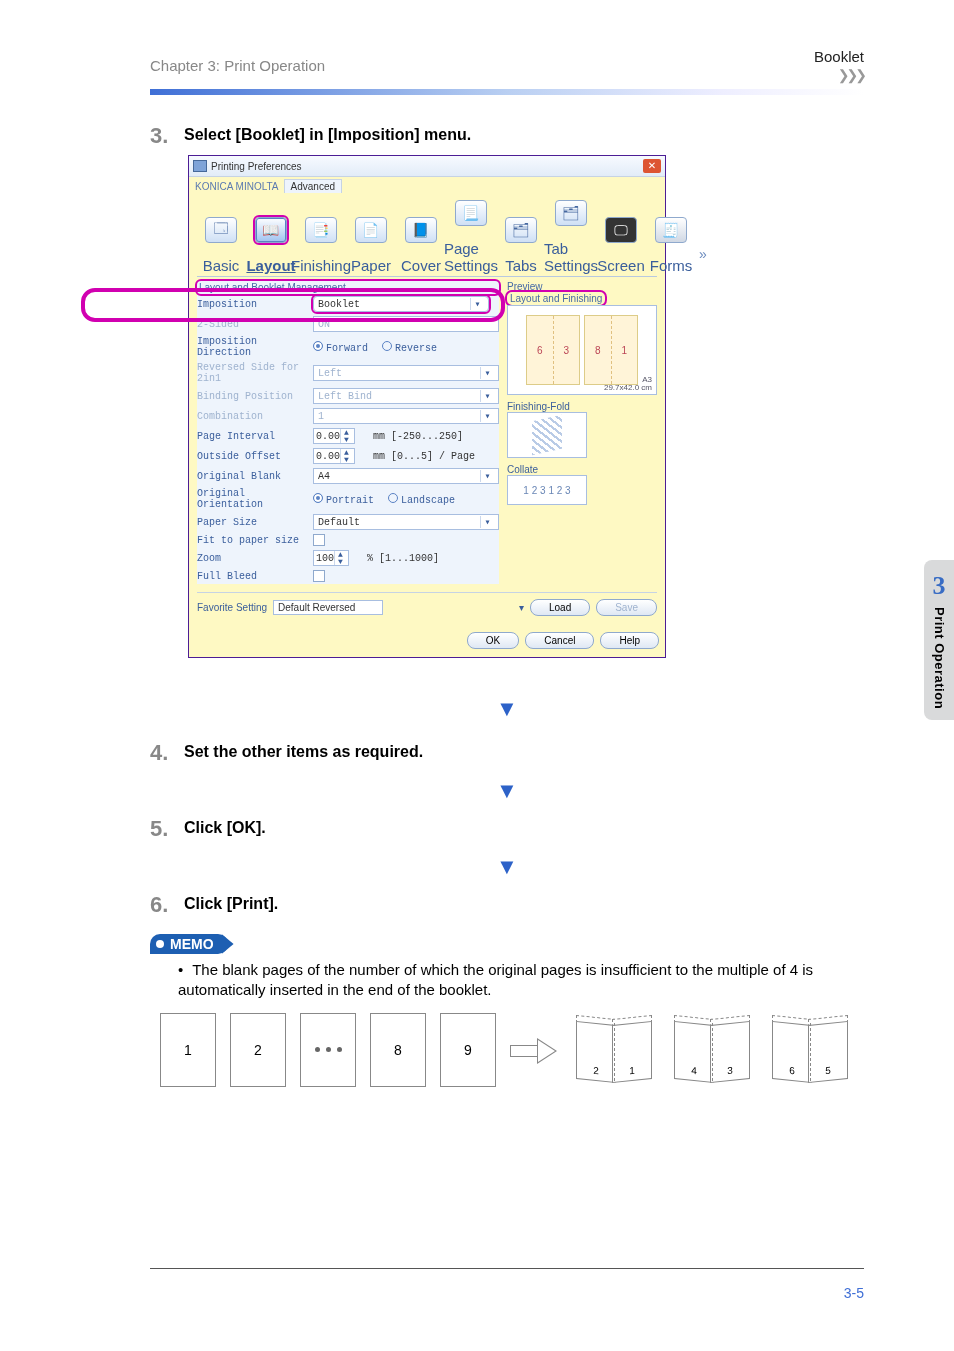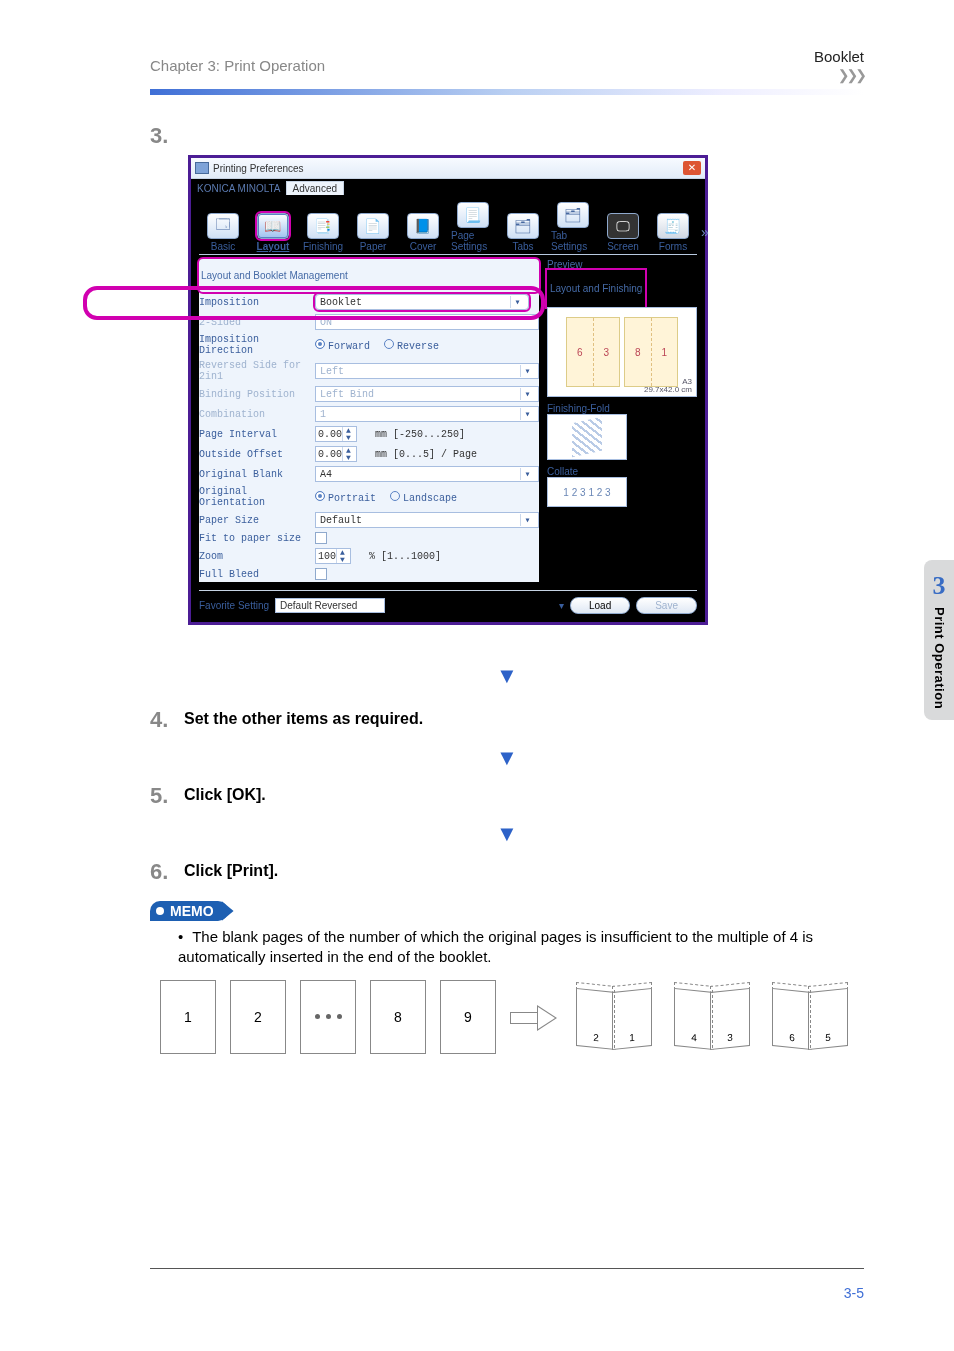--- a/index.html
+++ b/index.html
@@ -12,61 +12,61 @@
 
   .step { display: flex; align-items: flex-start; margin-bottom: 6px; }
   .step-num { font-size: 22px; font-weight: bold; color: #888; width: 34px; flex: 0 0 34px; }
   .step-text { font-size: 16px; font-weight: bold; padding-top: 3px; }
 
   .dialog-wrap { margin: 6px 0 16px 38px; }
   .flow-arrow { text-align: center; font-size: 22px; color: #2d62c8; margin: 38px 0 18px; }
   .flow-arrow.small-gap { margin: 12px 0 12px; }
 
   
-  .dlg { width: 520px; border: 3px solid #4c1d95; background: #000000; font-size: 10px; color: #333; position: relative; }
+  .dlg { width: 478px; border: 1px solid #4c1d95; background: #fef9c3; font-size: 10px; color: #333; position: relative; }
   .dlg-title { display:flex; align-items:center; justify-content:space-between; background: linear-gradient(#f7faff,#e2ecf8); padding: 3px 4px; border-bottom:1px solid #c6d3e4; }
   .dlg-title .t-left { display:flex; align-items:center; gap:4px; }
   .dlg-title .t-printer { width:14px; height:12px; background:#7ea3d8; border:1px solid #46699a; }
   .dlg-title .close { width:18px; height:14px; background:#d53; color:#fff; text-align:center; line-height:13px; font-size:10px; border-radius:2px; }
   .dlg-tabs { padding: 4px 6px 0; }
   .blue-text { color:#5b7ab0; }
   .dlg-inner { padding: 4px 8px 8px; }
 
   .topicons { display:flex; gap:6px; align-items:flex-end; padding:4px 2px 2px; border-bottom:1px solid #b8c9e0; }
   .topicon { display:flex; flex-direction:column; align-items:center; gap:2px; min-width:44px; }
   .topicon .ticon { width:32px; height:26px; background:linear-gradient(#fff,#cfe0f5); border:1px solid #8fa9cd; border-radius:4px; display:flex; align-items:center; justify-content:center; font-size:14px; color:#4668a0; }
   .topicon.active .ticon { background:linear-gradient(#fff,#9fc2f0); box-shadow:inset 0 0 0 1px #5a82c4; outline:2px solid #d100b0; }
   .topicon.forms .ticon { background:linear-gradient(#fff,#d0d8e4); }
   .topicon.screen .ticon { background:#333; color:#fff; }
-  .topicon .tlabel { font-size:10px; color:#3a5e9c; }
+  .topicon .tlabel { font-size:15px; color:#3a5e9c;margin-top:12px; }
   .topicon.active .tlabel { font-weight:bold; text-decoration:underline; }
   .tarrow { color:#6d8cbf; font-size:14px; padding-bottom:12px; }
 
   .dlg-body { display:flex; gap:8px; margin-top:4px; }
   .fieldcol { flex:1; background:#eef4fc; }
   .section-title { color:#456aa6; font-size:10px; padding:3px 2px; }
-  .section-title.hl { outline:2px solid #d100b0; border-radius:4px; padding:11px 2px; }
+  .section-title.hl { outline:2px solid #d100b0; border-radius:4px; padding:1px 2px; }
   .fields { background:#eef4fc;font-family:Liberation Mono, monospace; }
   .frow { display:flex; align-items:center; padding:2px 0; gap:6px; }
   .flabel { width:110px; color:#3a5e9c; font-size:10px; }
   .flabel.dim { color:#9fb3cf; }
   .finput { flex:1; height:16px; background:#fff; border:1px solid #a8bee0; padding:0 4px; display:flex; align-items:center; font-size:10px; color:#333; }
   .finput.dim { color:#9fb3cf; }
   .finput.sel { outline:2px solid #d100b0; border-radius:4px; margin-right:10px; position:relative; }
   .finput .dd { margin-left:auto; width:14px; text-align:center; color:#3a5e9c; border-left:1px solid #cbd8ec; }
   .radio-row { display:flex; gap:14px; align-items:center; font-size:10px; color:#3a5e9c; }
   .radio-dot { width:10px; height:10px; border-radius:50%; border:1px solid #5a82c4; display:inline-block; margin-right:3px; }
   .radio-dot.on { background:#5a82c4; box-shadow:inset 0 0 0 2px #fff; }
   .chkbox { width:12px; height:12px; border:1px solid #8fa9cd; background:#fff; }
   .numbox { display:inline-flex; align-items:center; background:#fff; border:1px solid #a8bee0; height:16px; padding:0 2px; font-size:10px; }
   .numbox .spin { display:inline-block; width:12px; text-align:center; color:#3a5e9c; border-left:1px solid #cbd8ec; font-size:8px; line-height:7px; }
 
   .previewcol { width:150px; }
   .preview-title { color:#456aa6; font-size:10px; padding:2px 0; }
-  .preview-title.hl { display:inline-block; outline:2px solid #d100b0; border-radius:0; padding:13px 3px; }
+  .preview-title.hl { display:inline-block; outline:2px solid #d100b0; border-radius:5px; padding:1px 3px; }
   .callout-ring { position:relative; }
   .callout-ring::before { content:""; position:absolute; left:-116px; right:-6px; top:-6px; height:26px; border:4px solid #d100b0; border-radius:14px; pointer-events:none; }
   .previewbox { width:150px; height:90px; background:#fff; border:1px solid #a8bee0; display:flex; align-items:center; justify-content:center; gap:4px; position:relative; }
   .preview-sheet { display:flex; width:54px; height:70px; border:1px solid #dc8; background:#fff4d8; }
   .preview-sheet .pg { flex:1; display:flex; align-items:center; justify-content:center; font-size:10px; color:#b45; border-right:1px dashed #e0c080; }
   .preview-sheet .pg:last-child { border-right:none; }
   .preview-a3 { position:absolute; right:4px; bottom:2px; font-size:8px; color:#556; text-align:right; line-height:1; }
   .mini-title { color:#3a5e9c; font-size:10px; margin-top:6px; }
   .foldbox { width:80px; height:46px; border:1px solid #a8bee0; background:#fff; display:flex; align-items:center; justify-content:center; }
   .fold-v { width:30px; height:34px; background:repeating-linear-gradient(45deg,#b9cbe6 0 2px,#fff 2px 5px); transform: skewY(-12deg); }
@@ -124,20 +124,21 @@
     <div>Chapter 3: Print Operation</div>
     <div class="right">
       <div>Booklet</div>
       <div class="arrows-icon">❯❯❯</div>
     </div>
   </div>
   <div class="header-rule"></div>
 
   <div class="step">
     <div class="step-num">3.</div>
+    <div class="step-text">Select [Booklet] in [Imposition] menu.</div>
   </div>
 
   <div class="dialog-wrap">
     <div class="dlg">
       <div class="dlg-title">
         <div class="t-left">
           <span class="t-printer"></span>
           <span>Printing Preferences</span>
         </div>
         <div class="close">✕</div>
@@ -312,20 +313,25 @@
 
         <div class="buttons-row">
           <span class="favlabel">Favorite Setting</span>
           <span class="combo">Default Reversed</span>
           <span class="spacer"></span>
           <span style="color:#3a5e9c">▾</span>
           <button class="btn">Load</button>
           <button class="btn dim">Save</button>
         </div>
       </div>
+      <div class="okrow">
+        <button class="btn">OK</button>
+        <button class="btn">Cancel</button>
+        <button class="btn">Help</button>
+      </div>
     </div>
   </div>
 
   <div class="flow-arrow">▼</div>
 
   <div class="step">
     <div class="step-num">4.</div>
     <div class="step-text">Set the other items as required.</div>
   </div>
   <div class="flow-arrow small-gap">▼</div>

